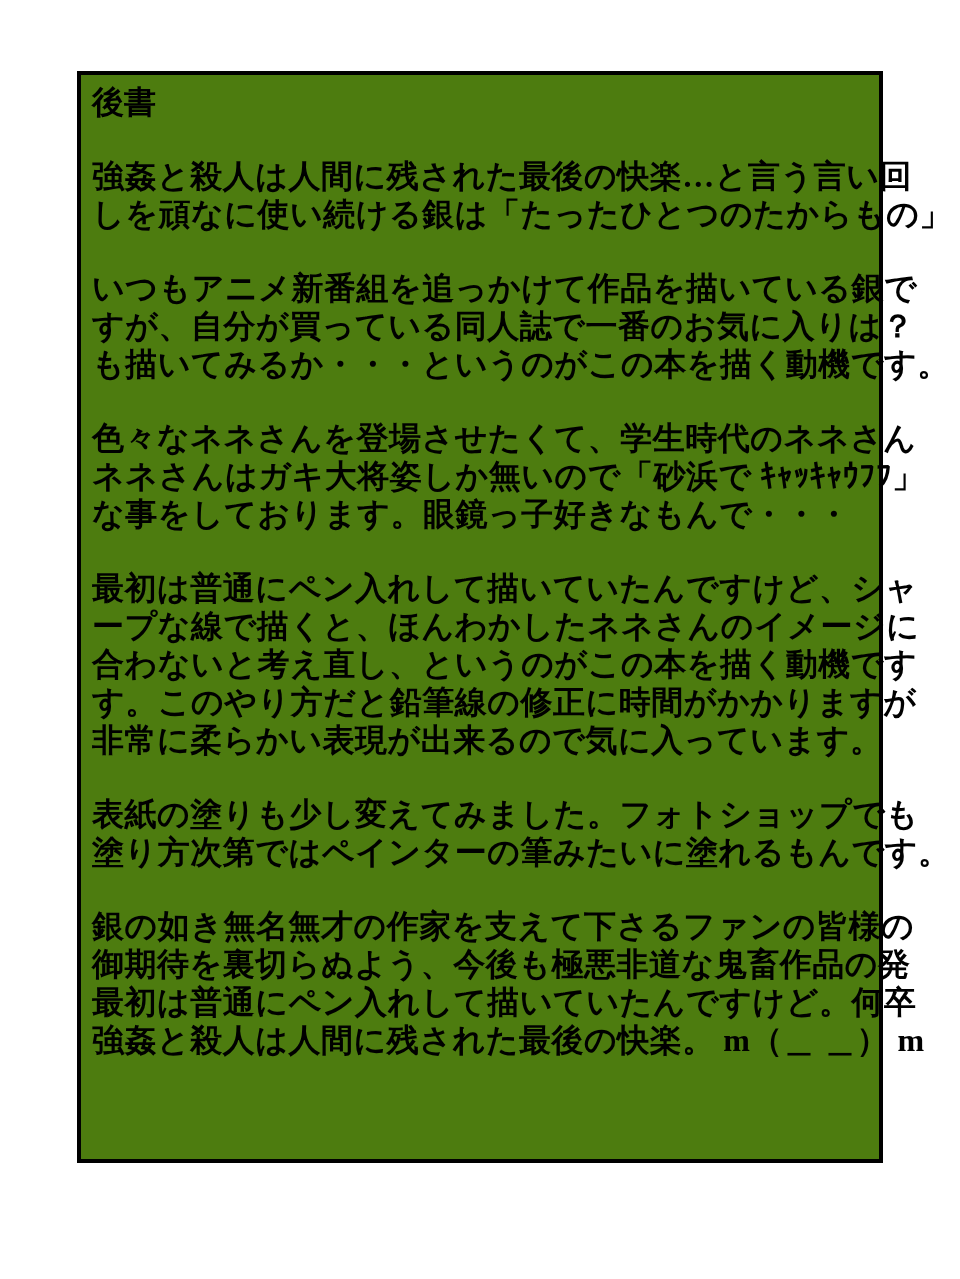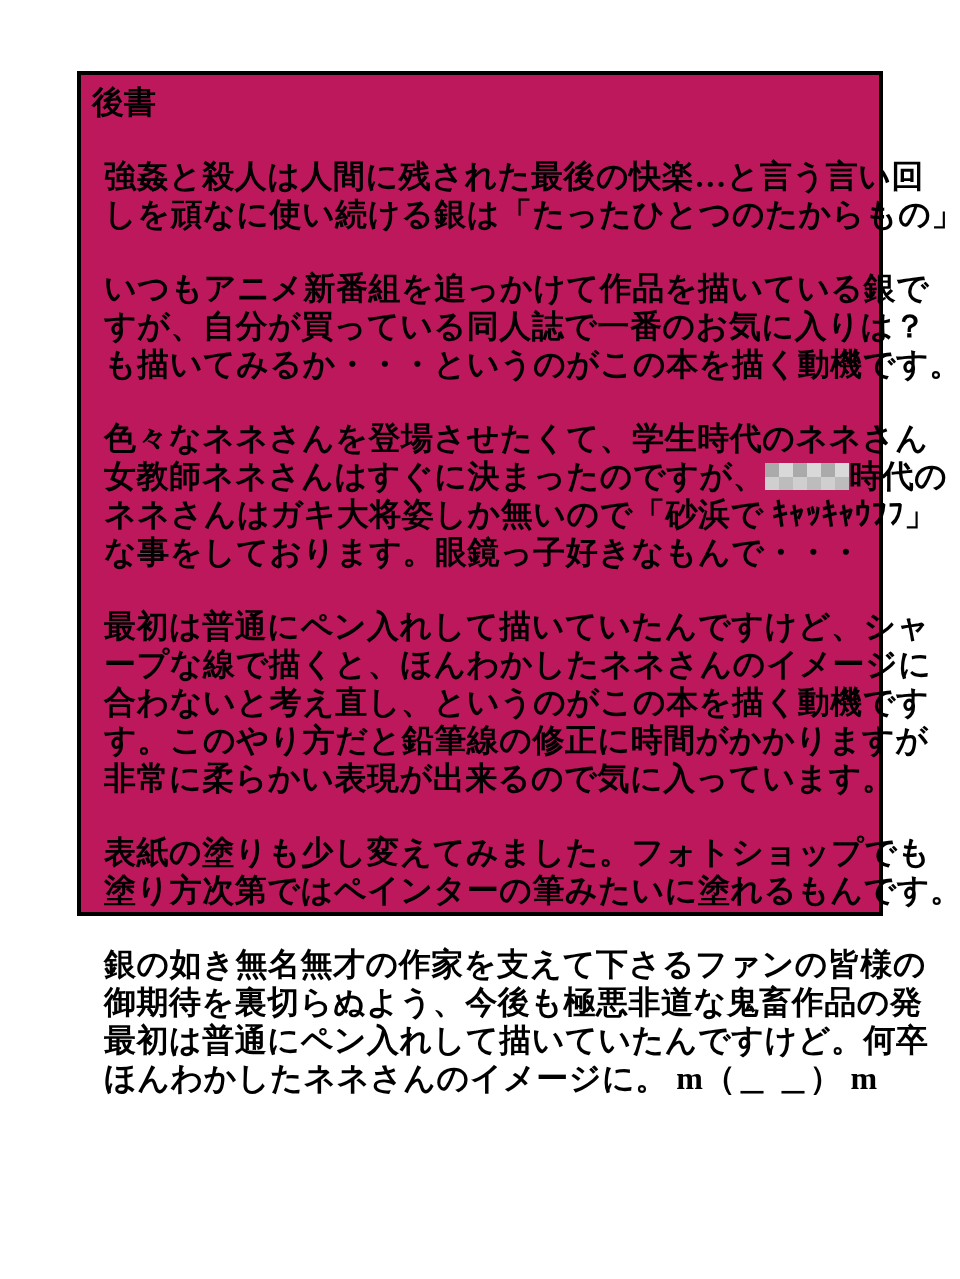--- a/index.html
+++ b/index.html
@@ -13,34 +13,34 @@
     position: relative;
     font-family: "Liberation Serif", "DejaVu Serif", serif;
     color: #000000;
     overflow: hidden;
   }
   .page-frame {
     position: absolute;
     left: 77px;
     top: 71px;
     width: 806px;
-    height: 845px;
+    height: 1092px;
     box-sizing: border-box;
     border: 4px solid #000000;
-    background: #be185d;
+    background: #4d7c0f;
     padding: 8px 8px 0 11px;
   }
   .afterword-title {
     font-size: 32px;
     font-weight: bold;
     line-height: 38px;
     margin: 0 0 36px 0;
   }
   .paragraph {
-    margin: 0 0 36px 12px;
+    margin: 0 0 36px 0;
   }
   .text-line {
     font-size: 32px;
     font-weight: bold;
     line-height: 38px;
     letter-spacing: 0.5px;
     white-space: nowrap;
   }
   .censored-mosaic {
     display: inline-block;
@@ -63,35 +63,34 @@
         <div class="text-line">強姦と殺人は人間に残された最後の快楽…と言う言い回</div>
         <div class="text-line">しを頑なに使い続ける銀は「たったひとつのたからもの」</div>
       </div>
       <div class="paragraph">
         <div class="text-line">いつもアニメ新番組を追っかけて作品を描いている銀で</div>
         <div class="text-line">すが、自分が買っている同人誌で一番のお気に入りは？</div>
         <div class="text-line">も描いてみるか・・・というのがこの本を描く動機です。</div>
       </div>
       <div class="paragraph">
         <div class="text-line">色々なネネさんを登場させたくて、学生時代のネネさん</div>
-        <div class="text-line">女教師ネネさんはすぐに決まったのですが、<span class="censored-mosaic"></span>時代の</div>
         <div class="text-line">ネネさんはガキ大将姿しか無いので「砂浜で ｷｬｯｷｬｳﾌﾌ」</div>
         <div class="text-line">な事をしております。眼鏡っ子好きなもんで・・・</div>
       </div>
       <div class="paragraph">
         <div class="text-line">最初は普通にペン入れして描いていたんですけど、シャ</div>
         <div class="text-line">ープな線で描くと、ほんわかしたネネさんのイメージに</div>
         <div class="text-line">合わないと考え直し、というのがこの本を描く動機です</div>
         <div class="text-line">す。このやり方だと鉛筆線の修正に時間がかかりますが</div>
         <div class="text-line">非常に柔らかい表現が出来るので気に入っています。</div>
       </div>
       <div class="paragraph">
         <div class="text-line">表紙の塗りも少し変えてみました。フォトショップでも</div>
         <div class="text-line">塗り方次第ではペインターの筆みたいに塗れるもんです。</div>
       </div>
       <div class="paragraph">
         <div class="text-line">銀の如き無名無才の作家を支えて下さるファンの皆様の</div>
         <div class="text-line">御期待を裏切らぬよう、今後も極悪非道な鬼畜作品の発</div>
         <div class="text-line">最初は普通にペン入れして描いていたんですけど。何卒</div>
-        <div class="text-line">ほんわかしたネネさんのイメージに。 m（＿ ＿） m</div>
+        <div class="text-line">強姦と殺人は人間に残された最後の快楽。 m（＿ ＿） m</div>
       </div>
     </div>
 </div>
 
 </body></html>

